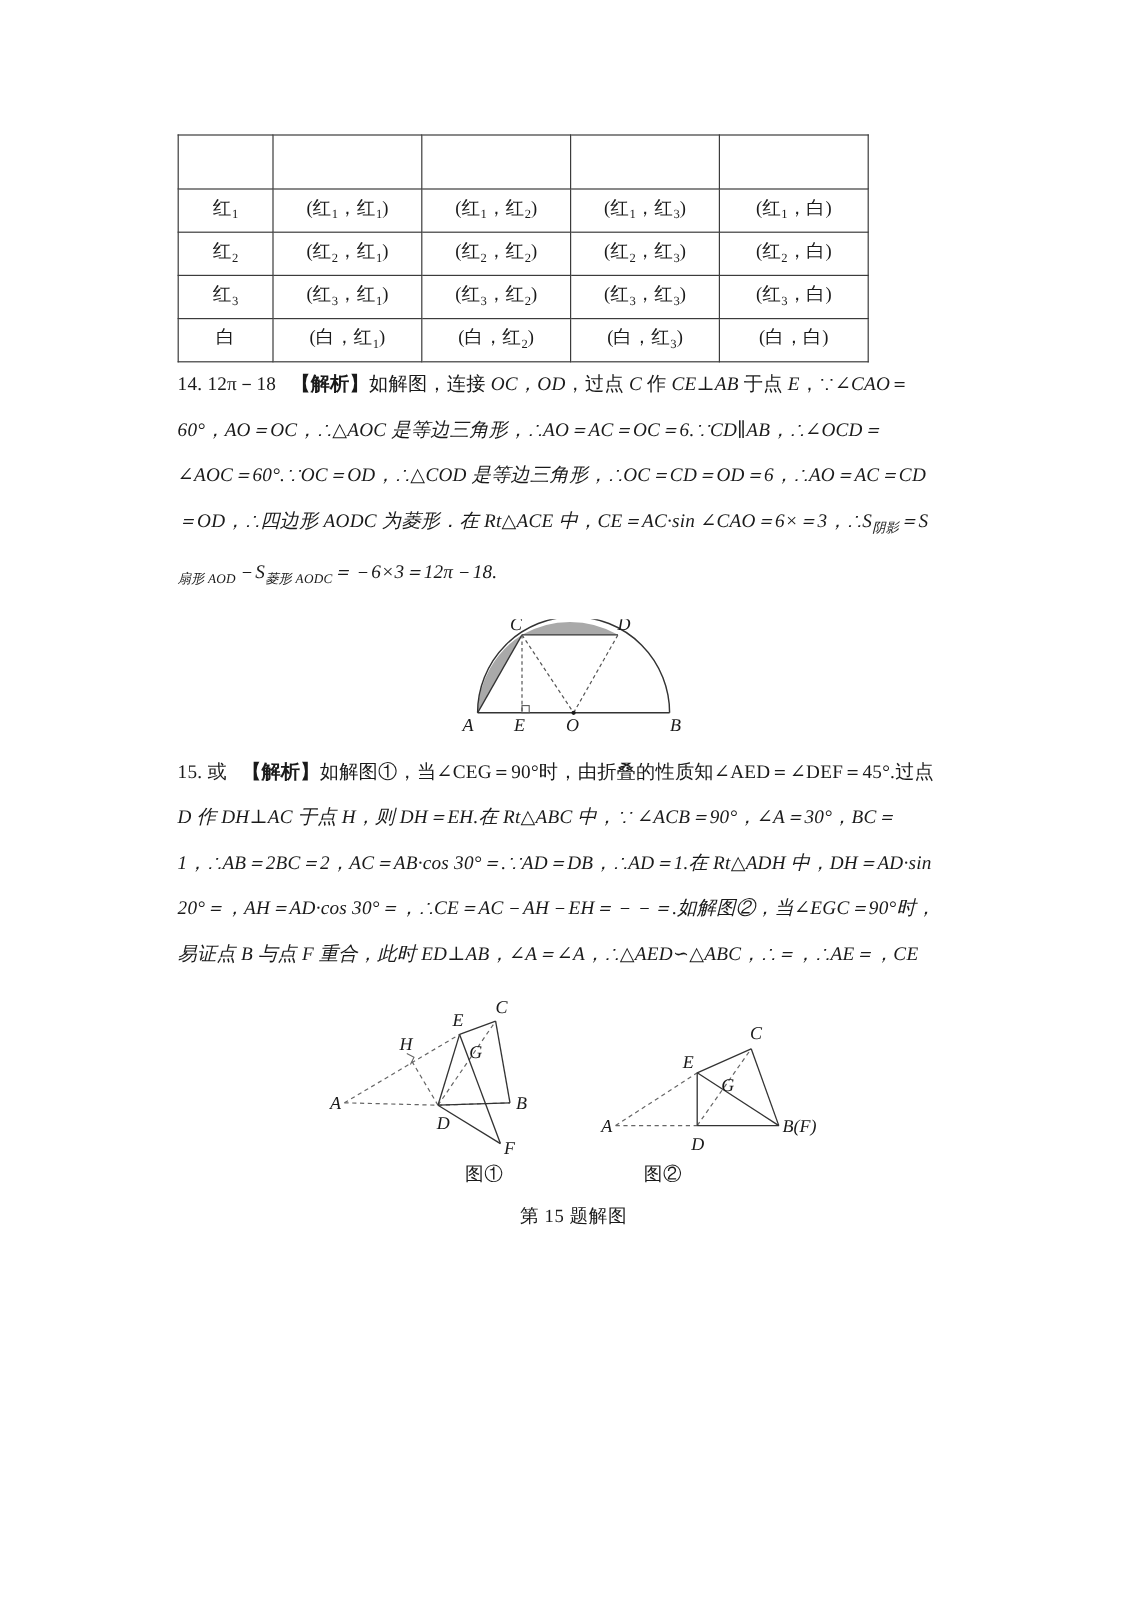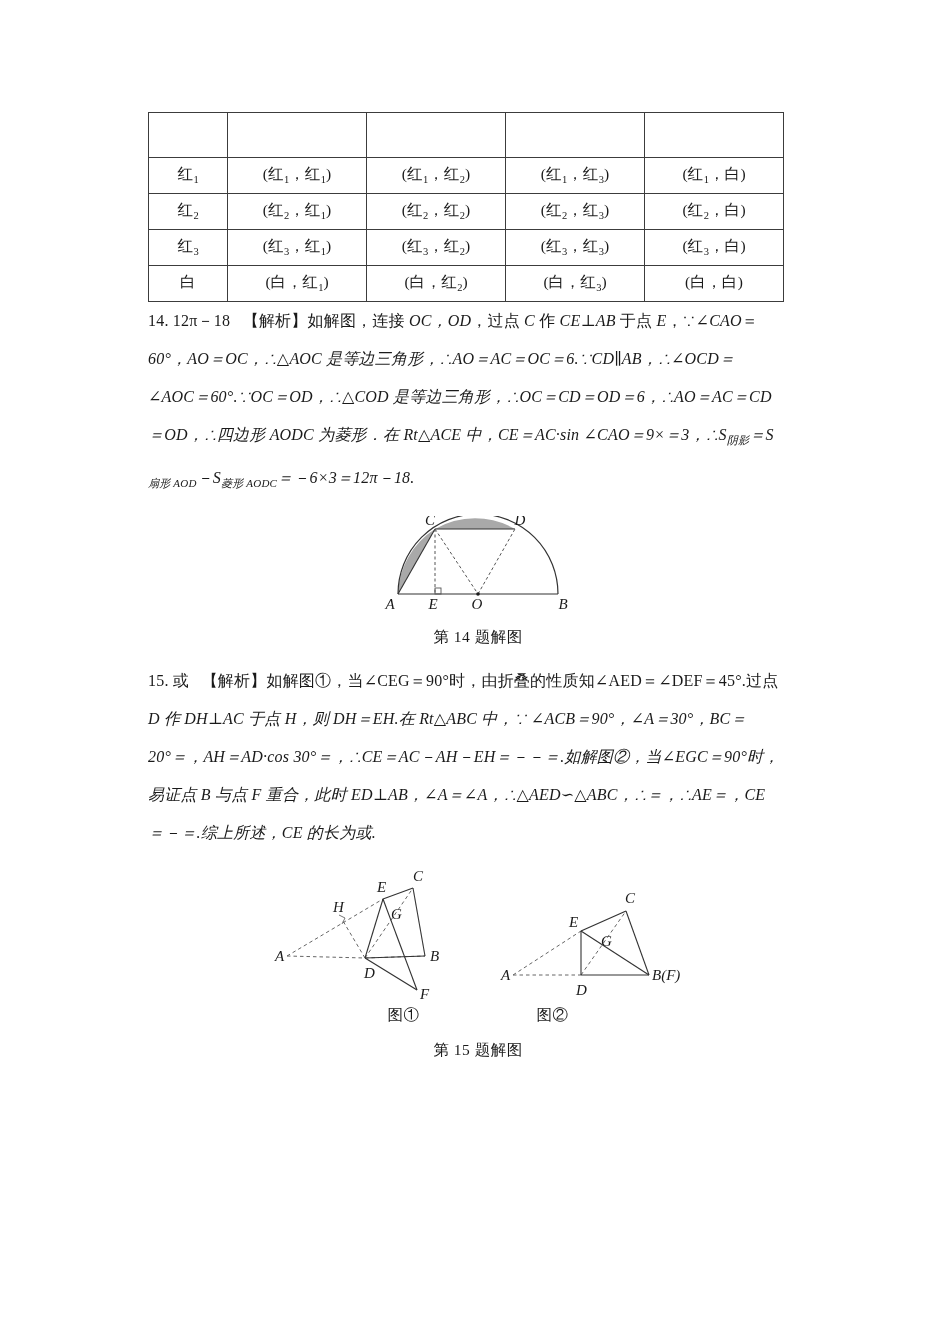--- a/index.html
+++ b/index.html
@@ -24,21 +24,21 @@
   .content {
     position: absolute;
     left: 148px;
     top: 112px;
     width: 660px;
   }
 
   
   table.outcomes {
     border-collapse: collapse;
-    width: 636px;
+    width: 576px;
     table-layout: fixed;
     margin: 0;
   }
   table.outcomes td {
     border: 1px solid #3c3c3c;
     text-align: center;
     vertical-align: middle;
     font-size: 15.5px;
     height: 35px;
     padding: 0;
@@ -59,21 +59,21 @@
   p.body-line {
     font-size: 16px;
     line-height: 38px;
     margin: 0;
     text-align: justify;
     text-justify: inter-ideograph;
     letter-spacing: 0.2px;
   }
   p.first-para { margin-top: 10px; }
   .it { font-style: italic; }
-  .bold { font-weight: normal; }
+  .bold { font-weight: bold; }
   .tiny-sub {
     font-size: 11px;
     vertical-align: sub;
   }
 
   
   .figure-wrap {
     width: 660px;
     text-align: center;
     margin: 0;
@@ -157,21 +157,21 @@
           <td><span>(白</span><span class="sub"></span><span>，红</span><span class="sub">3</span><span>)</span></td>
           <td><span>(白</span><span class="sub"></span><span>，白</span><span class="sub"></span><span>)</span></td>
         </tr>
       </tbody>
     </table>
 
 
     <p class="body-line"><span>14.</span>&nbsp;<span>12π－18</span>&nbsp;&nbsp;&nbsp;<span class="bold">【解析】</span><span>如解图，连接 </span><span class="it">OC，OD</span><span>，过点 </span><span class="it">C</span><span> 作 </span><span class="it">CE⊥AB</span><span> 于点 </span><span class="it">E</span><span>，∵∠</span><span class="it">CAO</span><span>＝</span></p>
     <p class="body-line it">60°，AO＝OC，∴△AOC 是等边三角形，∴AO＝AC＝OC＝6.∵CD∥AB，∴∠OCD＝</p>
     <p class="body-line it">∠AOC＝60°.∵OC＝OD，∴△COD 是等边三角形，∴OC＝CD＝OD＝6，∴AO＝AC＝CD</p>
-    <p class="body-line it"><span>＝OD，∴四边形 AODC 为菱形．在 Rt△ACE 中，CE＝AC·sin ∠CAO＝9×＝3，∴S</span><span class="tiny-sub">阴影</span><span>＝S</span></p>
+    <p class="body-line it"><span>＝OD，∴四边形 AODC 为菱形．在 Rt△ACE 中，CE＝AC·sin ∠CAO＝6×＝3，∴S</span><span class="tiny-sub">阴影</span><span>＝S</span></p>
     <p class="body-line it"><span class="tiny-sub">扇形 AOD</span><span>－S</span><span class="tiny-sub">菱形 AODC</span><span>＝－6×3＝12π－18.</span></p>
 
     <div class="figure-wrap fig14">
       <svg width="210" height="95" viewBox="0 0 210 95" style="margin:0 auto;">
 
         <path d="M 25 78 A 80 80 0 0 1 62 13 L 25 78 Z" fill="#a9a9a9" stroke="none"></path>
 
         <path d="M 62 13 A 80 80 0 0 1 142 13 L 62 13 Z" fill="#a9a9a9" stroke="none"></path>
 
         <path d="M 25 78 A 80 80 0 0 1 185 78" fill="none" stroke="#333333" stroke-width="1.2"></path>
@@ -193,27 +193,26 @@
         <circle cx="105" cy="78" r="1.8" fill="#1a1a1a"></circle>
 
         <text x="57" y="9" text-anchor="middle">C</text>
         <text x="147" y="9" text-anchor="middle">D</text>
         <text x="17" y="93" text-anchor="middle">A</text>
         <text x="60" y="93" text-anchor="middle">E</text>
         <text x="104" y="93" text-anchor="middle">O</text>
         <text x="190" y="93" text-anchor="middle">B</text>
       </svg>
     </div>
-    <div class="caption cap14">第 14 题解图</div>
 
     <p class="body-line" style="margin-top:14px;"><span>15.</span>&nbsp;<span>或</span>&nbsp;&nbsp;&nbsp;<span class="bold">【解析】</span><span>如解图①，当∠CEG＝90°时，由折叠的性质知∠AED＝∠DEF＝45°.过点</span></p>
     <p class="body-line it">D 作 DH⊥AC 于点 H，则 DH＝EH.在 Rt△ABC 中，∵ ∠ACB＝90°，∠A＝30°，BC＝</p>
+    <p class="body-line it">1，∴AB＝2BC＝2，AC＝AB·cos 30°＝.∵AD＝DB，∴AD＝1.在 Rt△ADH 中，DH＝AD·sin</p>
     <p class="body-line it">20°＝，AH＝AD·cos 30°＝，∴CE＝AC－AH－EH＝－－＝.如解图②，当∠EGC＝90°时，</p>
     <p class="body-line it">易证点 B 与点 F 重合，此时 ED⊥AB，∠A＝∠A，∴△AED∽△ABC，∴＝，∴AE＝，CE</p>
-    <p class="body-line it">＝－＝.综上所述，CE 的长为或.</p>
 
     <div class="fig15-row">
 
       <svg width="200" height="135" viewBox="0 0 200 135">
 
         <line x1="22" y1="90" x2="100" y2="92" stroke="#666666" stroke-width="1" stroke-dasharray="3.5,3"></line>
 
         <line x1="100" y1="92" x2="160" y2="90" stroke="#666666" stroke-width="1" stroke-dasharray="3.5,3"></line>
 
         <line x1="22" y1="90" x2="118" y2="33" stroke="#666666" stroke-width="1" stroke-dasharray="3.5,3"></line>

